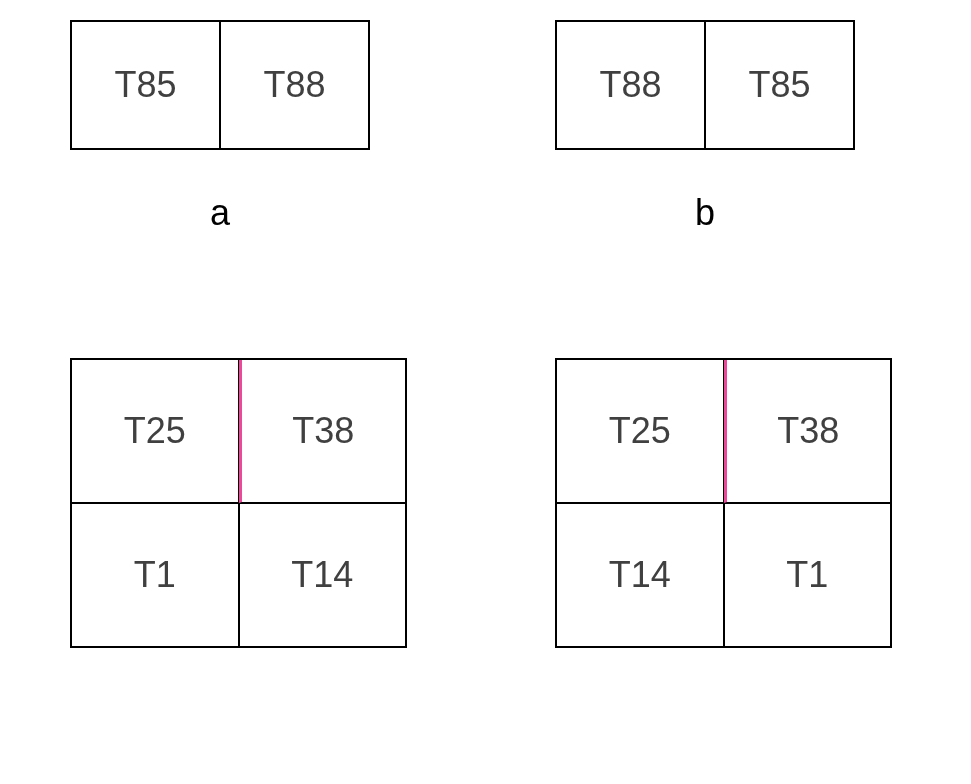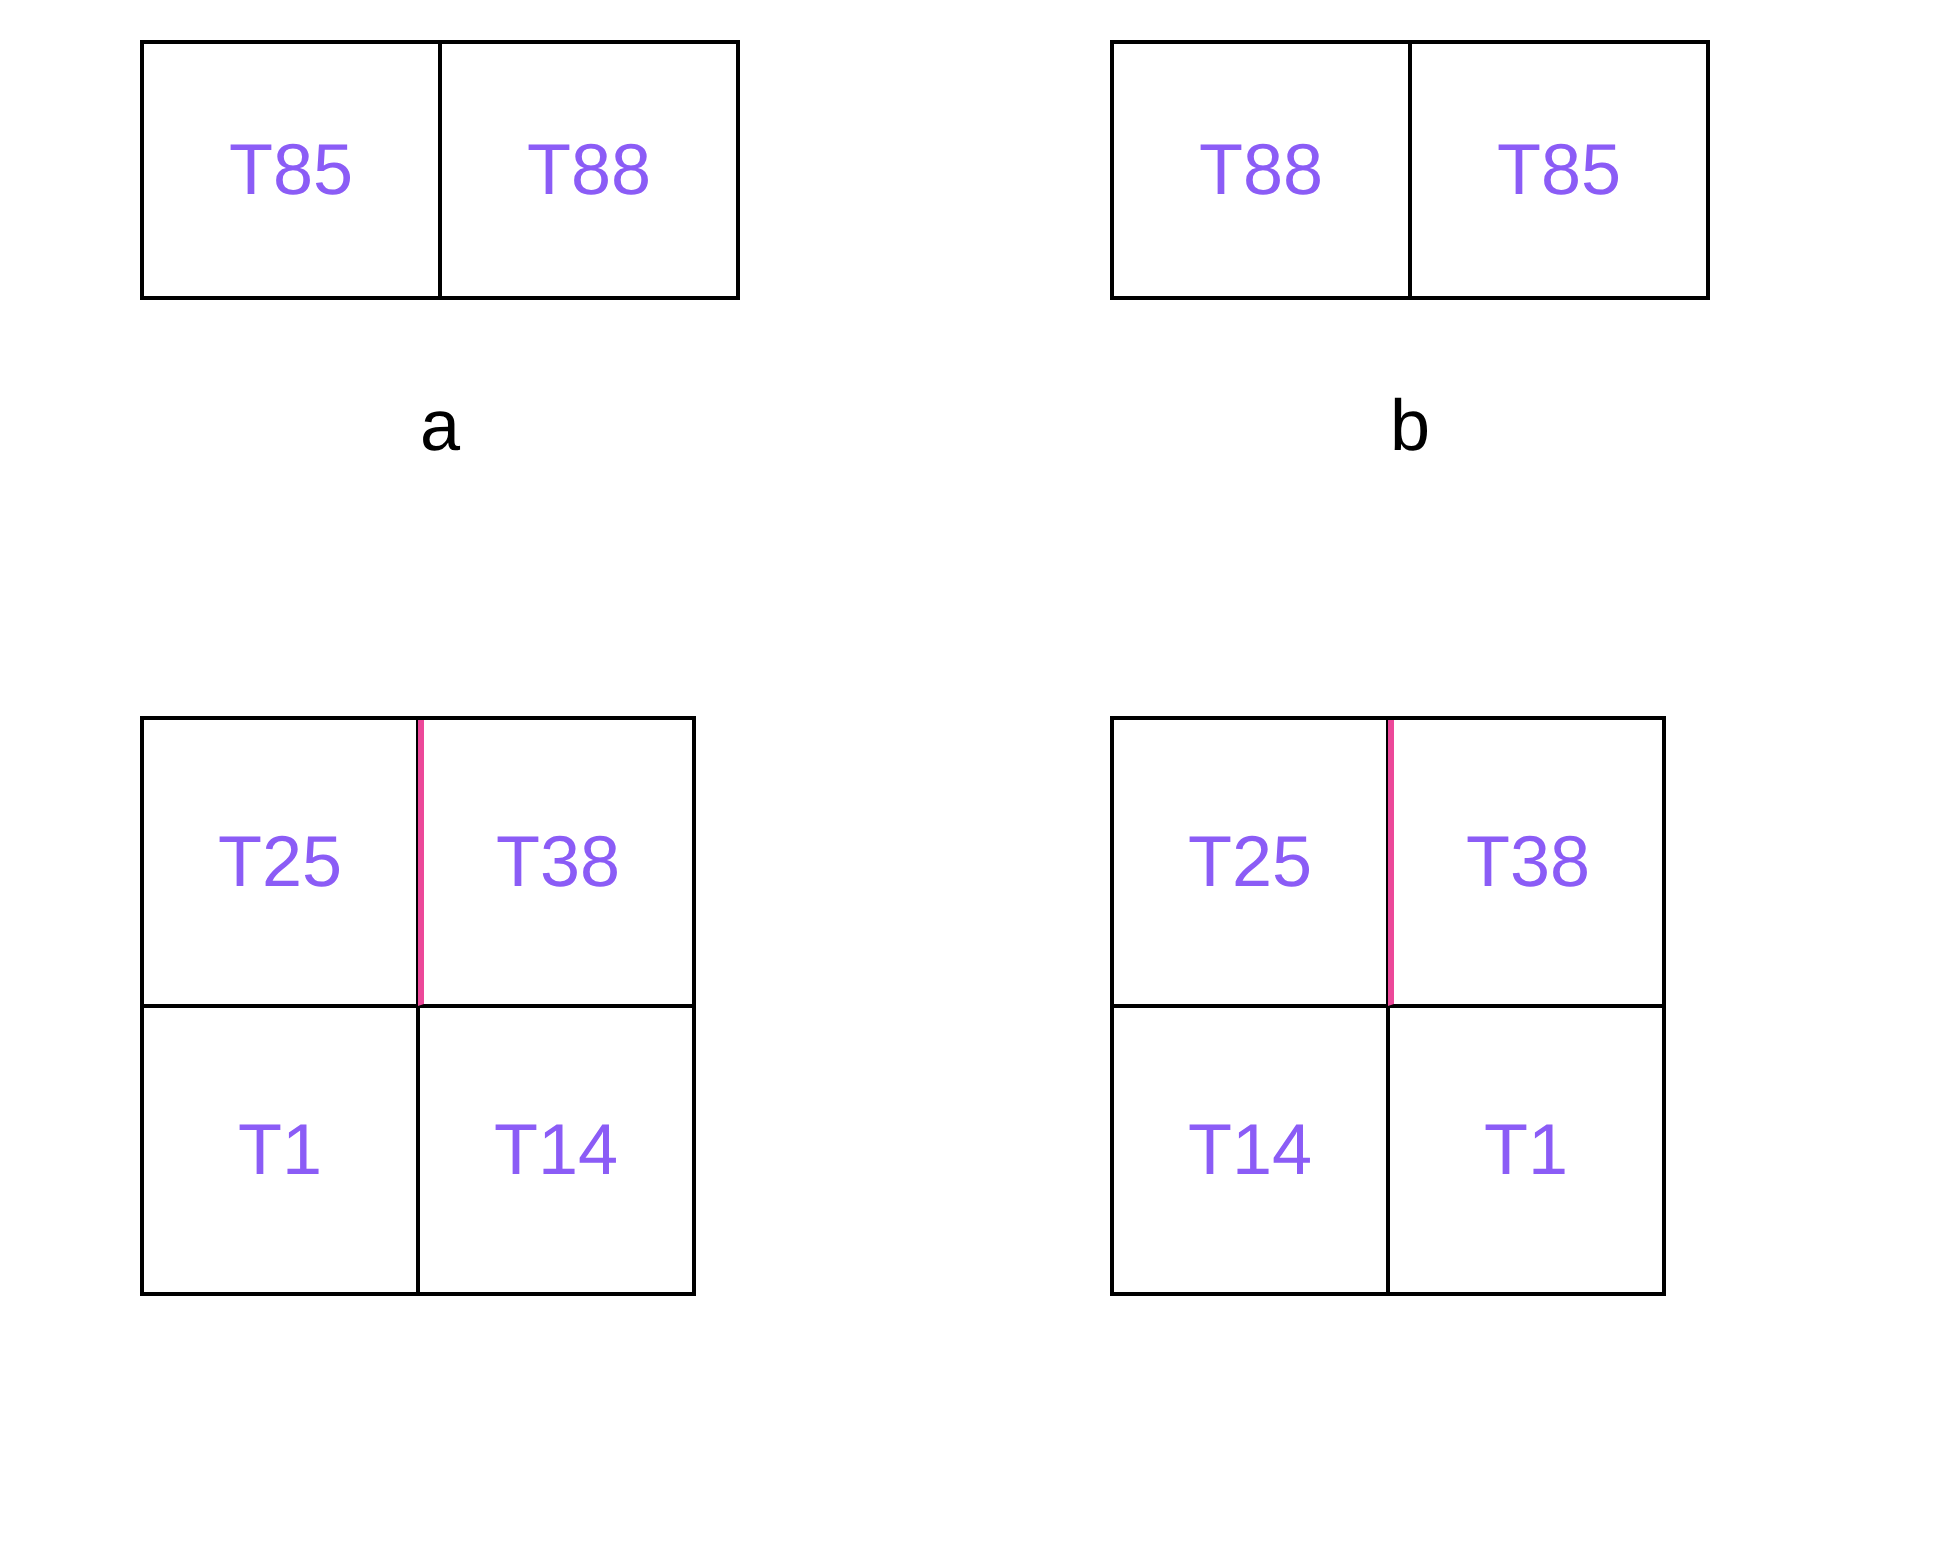--- a/index.html
+++ b/index.html
@@ -38,31 +38,31 @@
       grid-template-columns: 1fr 1fr;
       grid-template-rows: 1fr;
       width: 300px;
       height: 130px;
       border: 2px solid black;
     }
     .grid-2x2 {
       display: grid;
       grid-template-columns: 1fr 1fr;
       grid-template-rows: 1fr 1fr;
-      width: 278px;
+      width: 337px;
       height: 290px;
       border: 2px solid black;
     }
     .cell {
       display: flex;
       align-items: center;
       justify-content: center;
       font-size: 36px;
       font-weight: normal;
-      color: #8b5cf6;
+      color: #404040;
     }
     .grid-2x1 .cell:first-child {
       border-right: 1px solid black;
     }
     .grid-2x1 .cell:last-child {
       border-left: 1px solid black;
     }
     .grid-2x2 .cell-tl {
       border-right: 1px solid black;
       border-bottom: 1px solid black;

